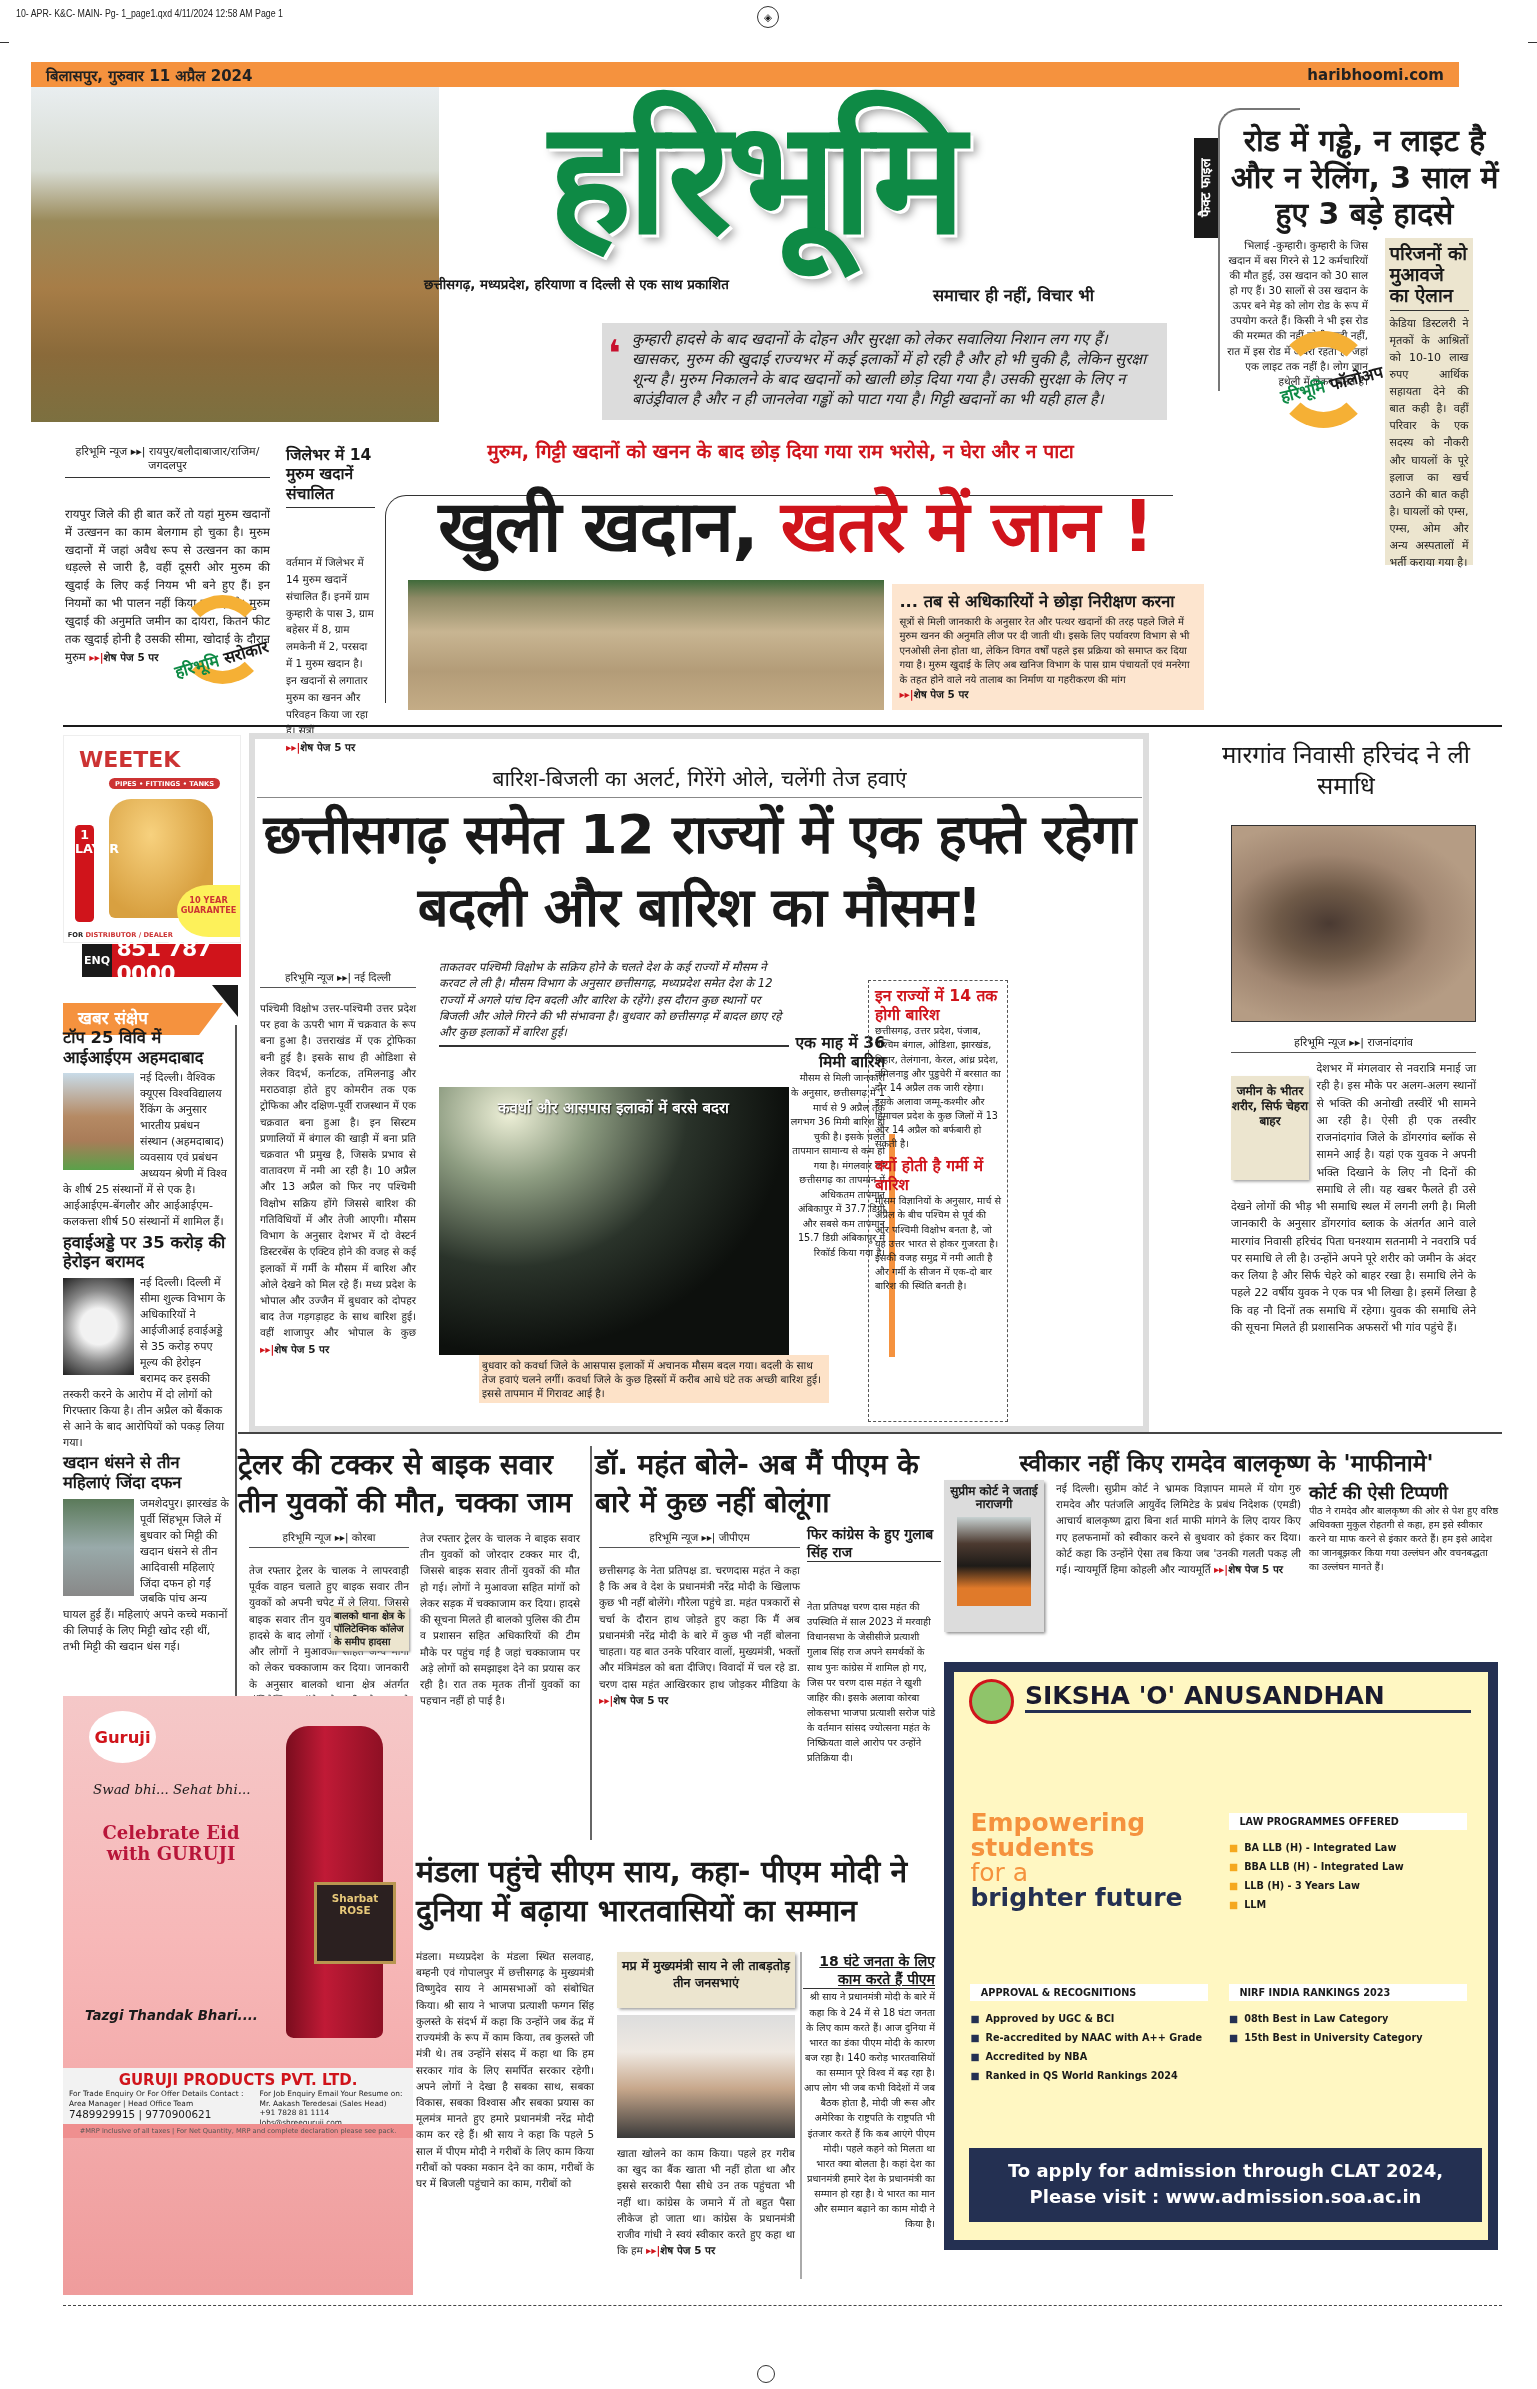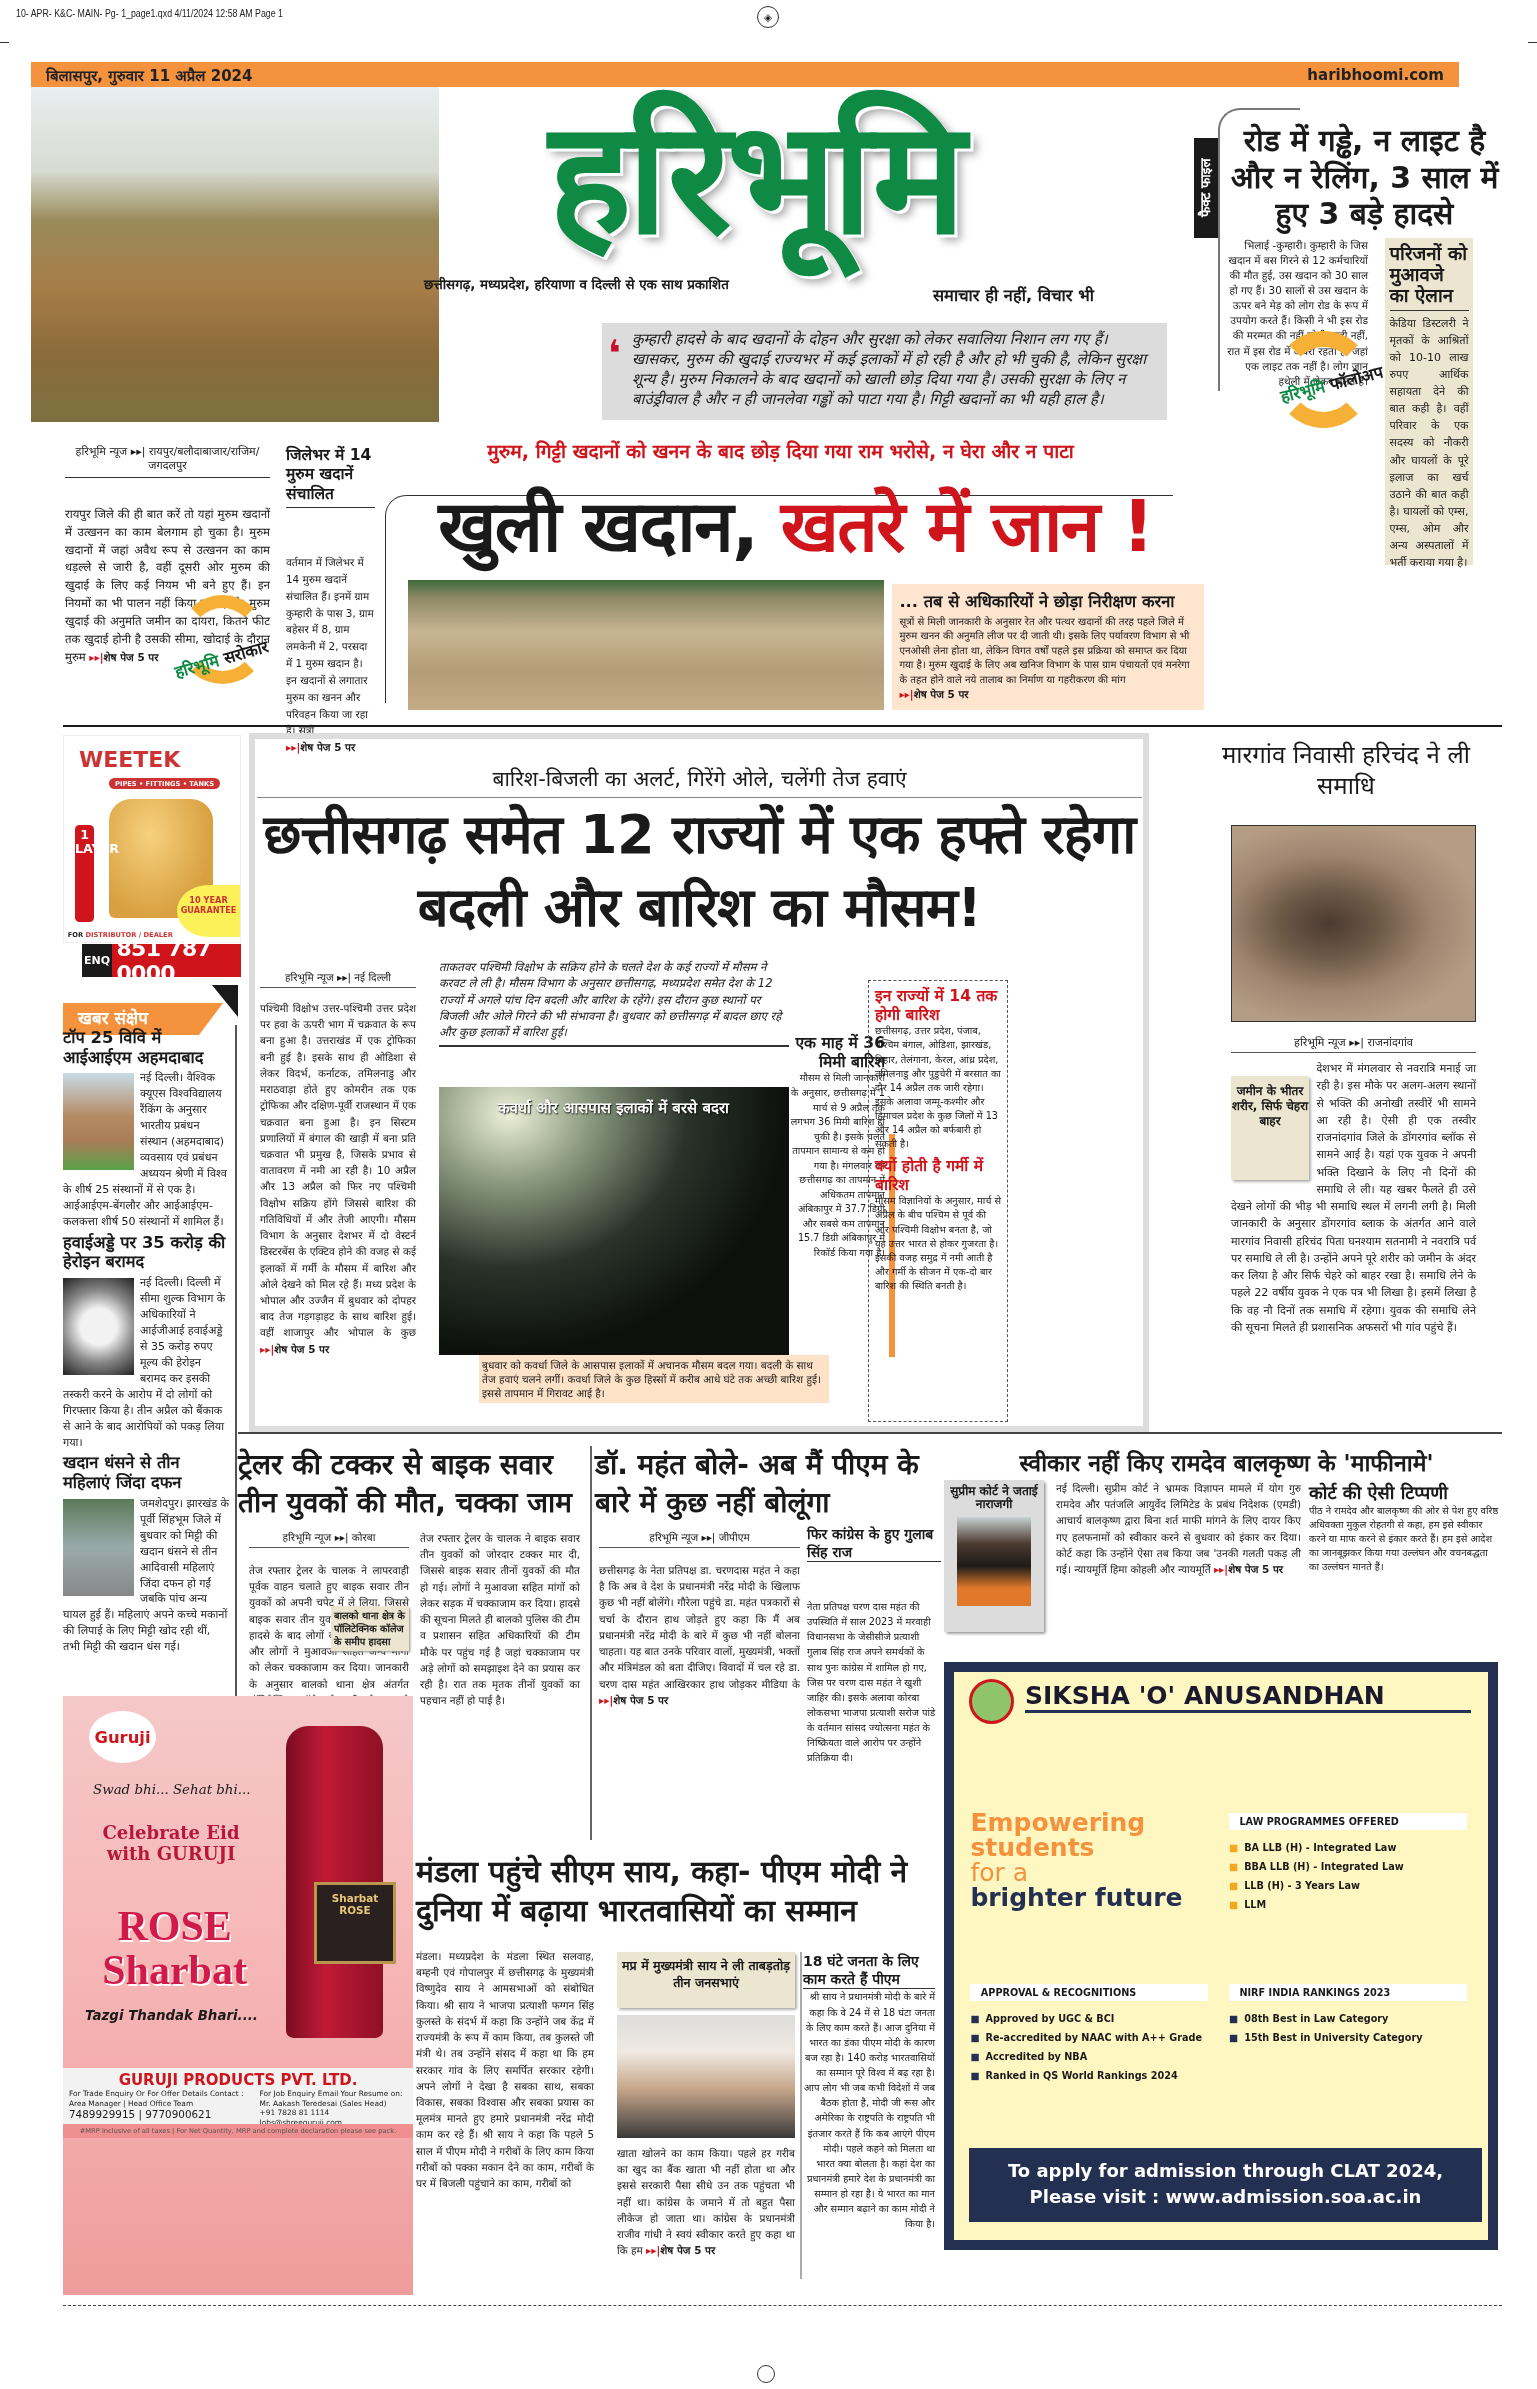--- a/index.html
+++ b/index.html
@@ -123,21 +123,21 @@
   .ramdev-side h4 { font-size: 18px; font-weight: bold; }
   .ramdev-side p { font-size: 9.7px; line-height: 1.45; }
 
   
   .sai-head { left: 416px; top: 1852px; width: 521px; font-size: 30px; font-weight: bold; line-height: 1.3; }
   .sai-body { left: 416px; top: 1948px; width: 178px; }
   .sai-photo-cap { left: 617px; top: 1952px; width: 178px; height: 56px; background: #ece5cf; box-shadow: 2.2px 2.2px 3px #999; font-size: 12.6px; font-weight: bold; text-align: center; line-height: 1.35; padding-top: 4.5px; }
   .sai-photo { left: 617px; top: 2015px; width: 178px; height: 123px; background: linear-gradient(180deg, #ddd 0%, #efe9e2 30%, #c7a78b 60%, #3a3a3a 100%); }
   .sai-photo-caption { left: 617px; top: 2145px; width: 178px; }
   .sai-side { left: 803px; top: 1952px; width: 132px; }
-  .sai-side h4 { font-size: 14px; font-weight: bold; text-align: left; border-bottom: 1.5px solid #333; line-height: 1.3; }
+  .sai-side h4 { font-size: 14px; font-weight: bold; text-align: right; border-bottom: 1.5px solid #333; line-height: 1.3; text-decoration: underline; }
 
   
   .guruji { left: 63px; top: 1696px; width: 350px; height: 599px; background: linear-gradient(180deg, #f5c8c8 0%, #f7b8b8 40%, #ef9c9c 100%); overflow:hidden; }
   .guruji .logo { position:absolute; left: 26px; top: 15px; width: 67px; height: 52px; background:#fff; border-radius: 50%; color:#d0141b; font-weight: bold; display:flex; align-items:center; justify-content:center; font-size: 16.4px; }
   .guruji .tag { position:absolute; left: 30px; top: 86px; font-family: "DejaVu Serif", serif; font-style: italic; font-size: 13.4px; }
   .guruji .cel { position:absolute; left: 30px; top: 126px; font-family: "DejaVu Serif", serif; font-size: 18px; color: #b8163a; text-align: center; width: 156px; font-weight: bold; }
   .guruji .rose { position:absolute; left: 18.6px; top: 208px; font-family: "Liberation Serif", serif; font-size: 42px; font-weight: bold; color: #d01a4a; text-align: center; width: 186px; line-height: 1.05; text-shadow: 1.5px 1.5px 0 #fff; }
   .guruji .thandak { position:absolute; left: 22px; top: 312px; font-size: 13.4px; font-style: italic; font-weight: bold; }
   .guruji .bottle { position:absolute; left: 223px; top: 30px; width: 97px; height: 312px; background: linear-gradient(90deg, #7a0d1e, #c01a36 40%, #8e1024); border-radius: 22px 22px 7.4px 7.4px; }
   .guruji .label { position:absolute; left: 231px; top: 186px; width: 82px; height: 82px; background:#2b2020; border: 3px solid #b89650; color: #e8c97a; font-size: 10.4px; font-weight: bold; text-align:center; padding-top: 7.4px; margin-left: 20px; }
@@ -307,21 +307,20 @@
 <div class="abs v-div" style="left:800px;top:1952px;height:327px;background:#aaa"></div>
 <div class="abs sai-side">
   <h4>18 घंटे जनता के लिए काम करते हैं पीएम</h4>
   <p class="body-txt" style="font-size:9.7px;text-align:right">श्री साय ने प्रधानमंत्री मोदी के बारे में कहा कि वे 24 में से 18 घंटा जनता के लिए काम करते हैं। आज दुनिया में भारत का डंका पीएम मोदी के कारण बज रहा है। 140 करोड़ भारतवासियों का सम्मान पूरे विश्व में बढ़ रहा है। आप लोग भी जब कभी विदेशों में जब बैठक होता है, मोदी जी रूस और अमेरिका के राष्ट्रपति के राष्ट्रपति भी इंतजार करते हैं कि कब आएंगे पीएम मोदी। पहले कहने को मिलता था भारत क्या बोलता है। कहां देश का प्रधानमंत्री हमारे देश के प्रधानमंत्री का सम्मान हो रहा है। ये भारत का मान और सम्मान बढ़ाने का काम मोदी ने किया है।</p>
 </div>
 
 <div class="abs guruji">
   <div class="logo">Guruji</div>
   <div class="tag">Swad bhi... Sehat bhi...</div>
   <div class="cel">Celebrate Eid with GURUJI</div>
-  <div class="rose">ROSE Sharbat</div>
   <div class="thandak">Tazgi Thandak Bhari....</div>
   <div class="bottle"></div>
   <div class="label">Sharbat ROSE</div>
   <div class="footer">
     <div class="co">GURUJI PRODUCTS PVT. LTD.</div>
     <div class="row">
       <div style="width:55%">
         <div>For Trade Enquiry Or For Offer Details Contact :</div>
         <div><span>Area Manager</span> | <span>Head Office Team</span></div>
         <div style="font-size:10.4px"><span>7489929915</span> | <span>9770900621</span></div>

